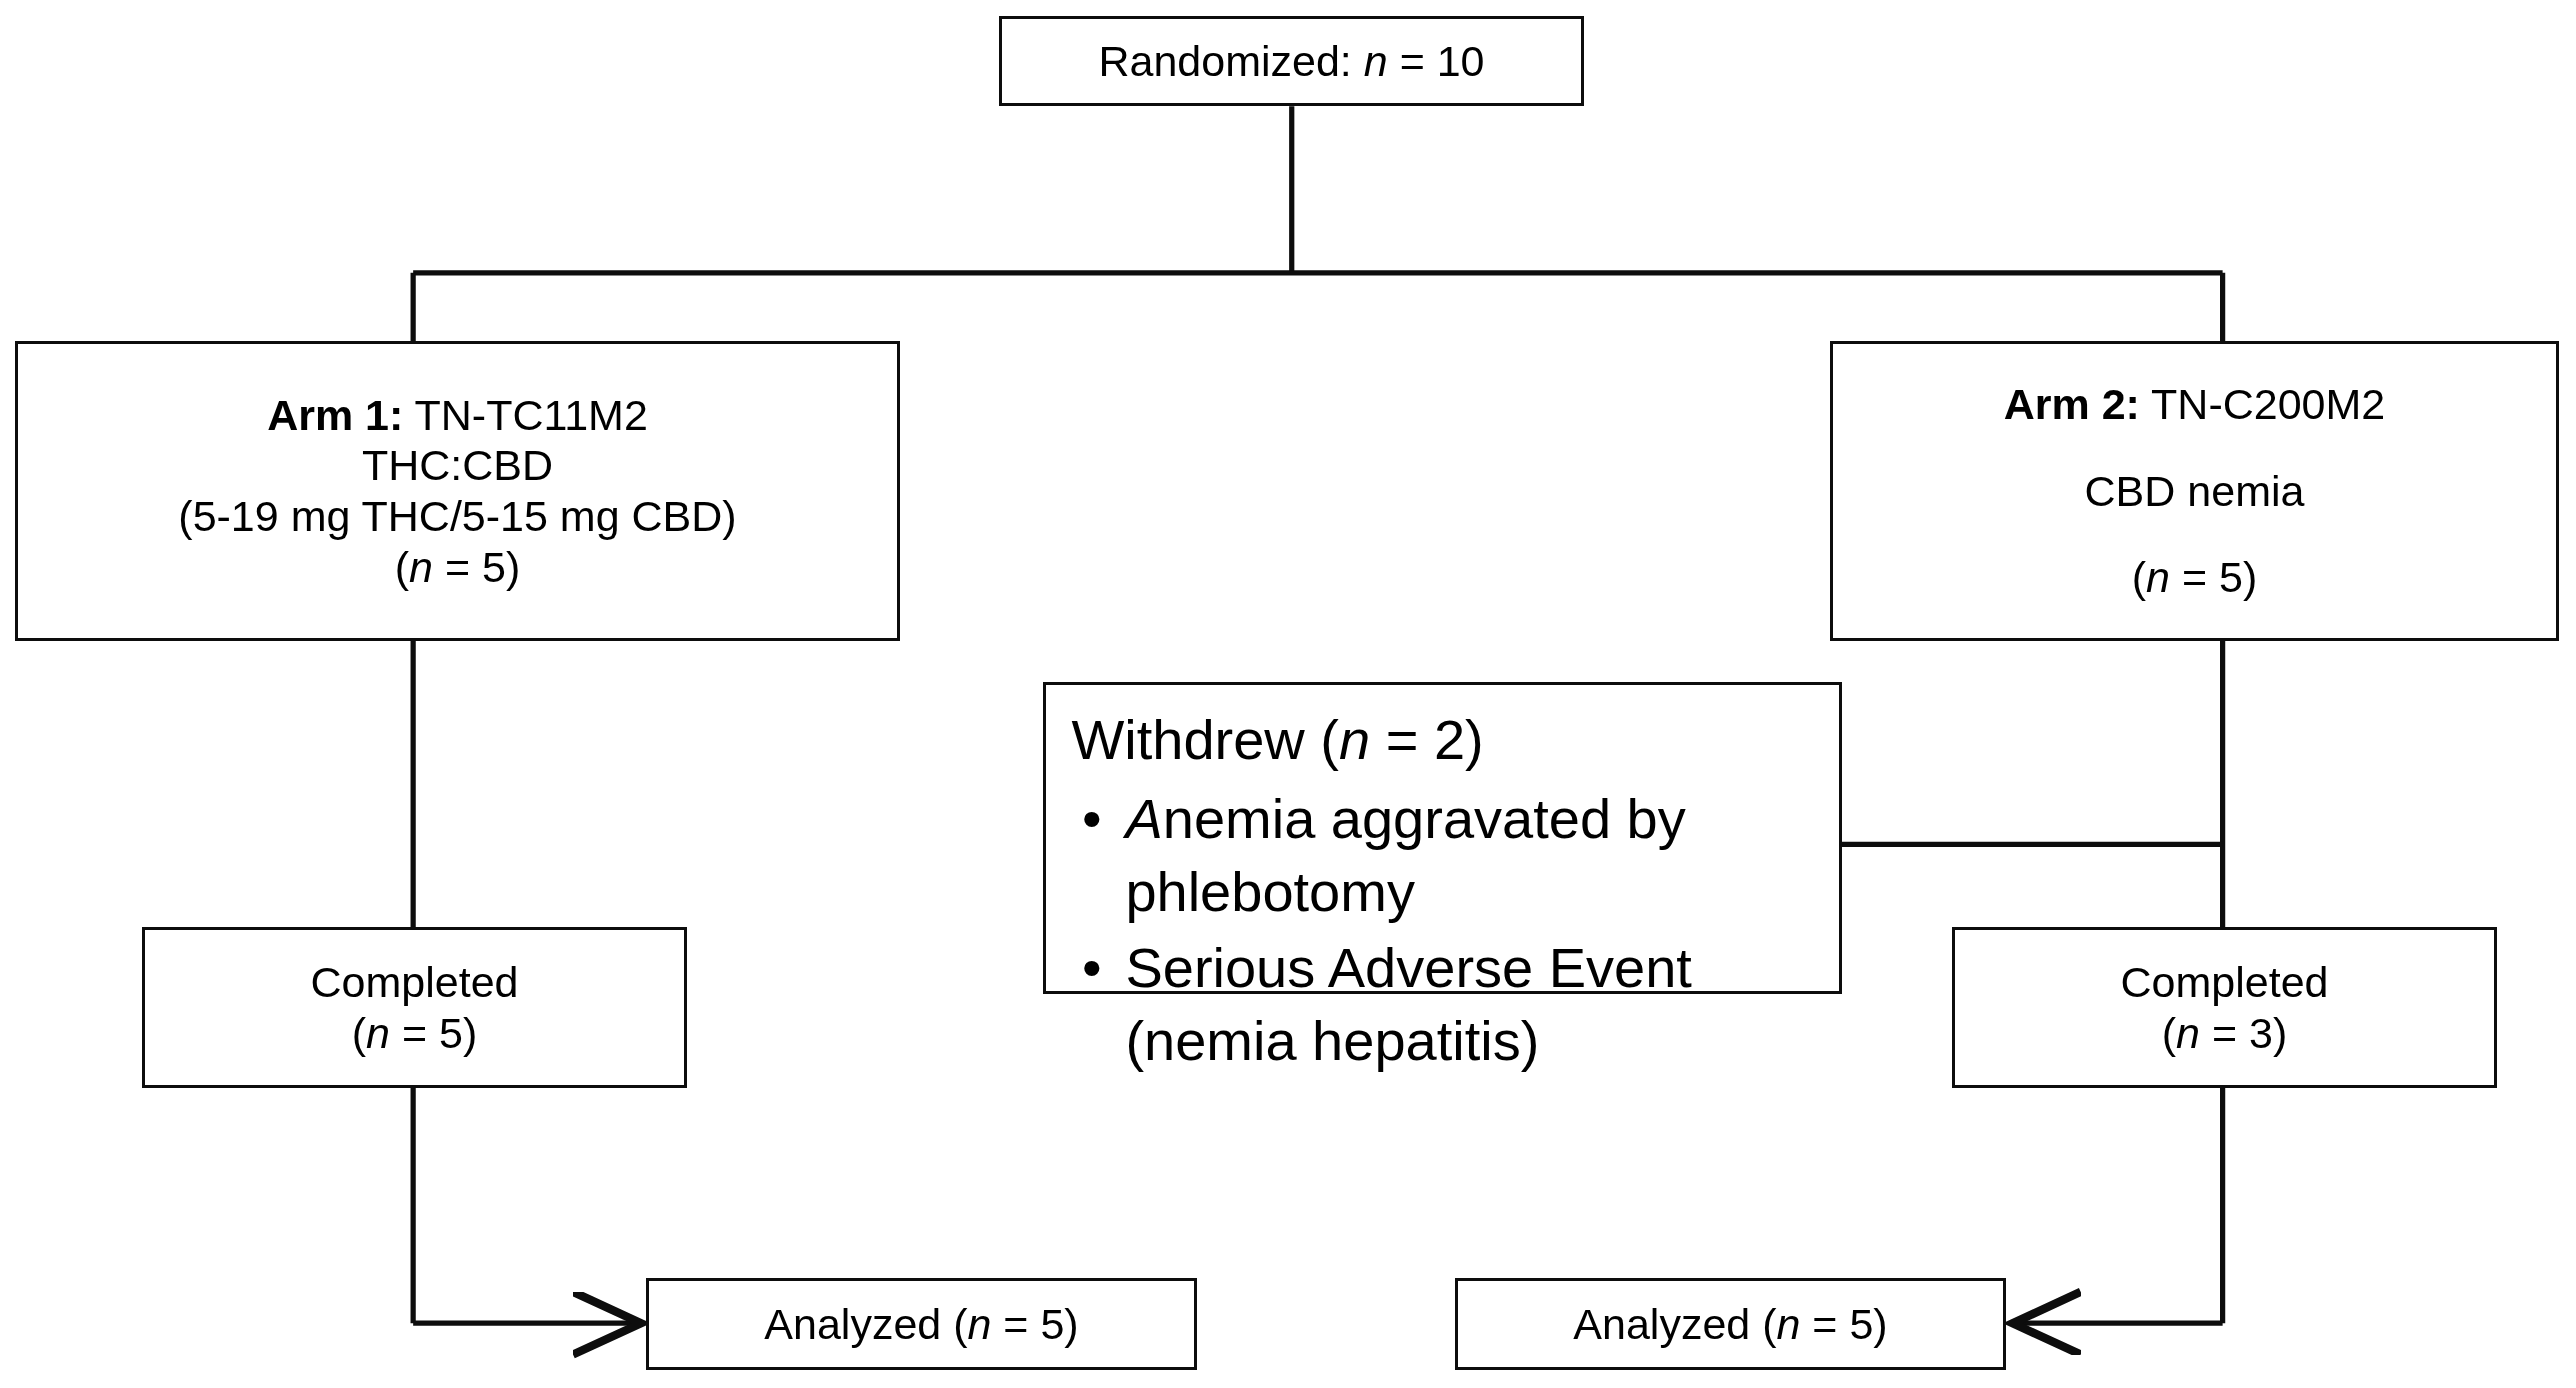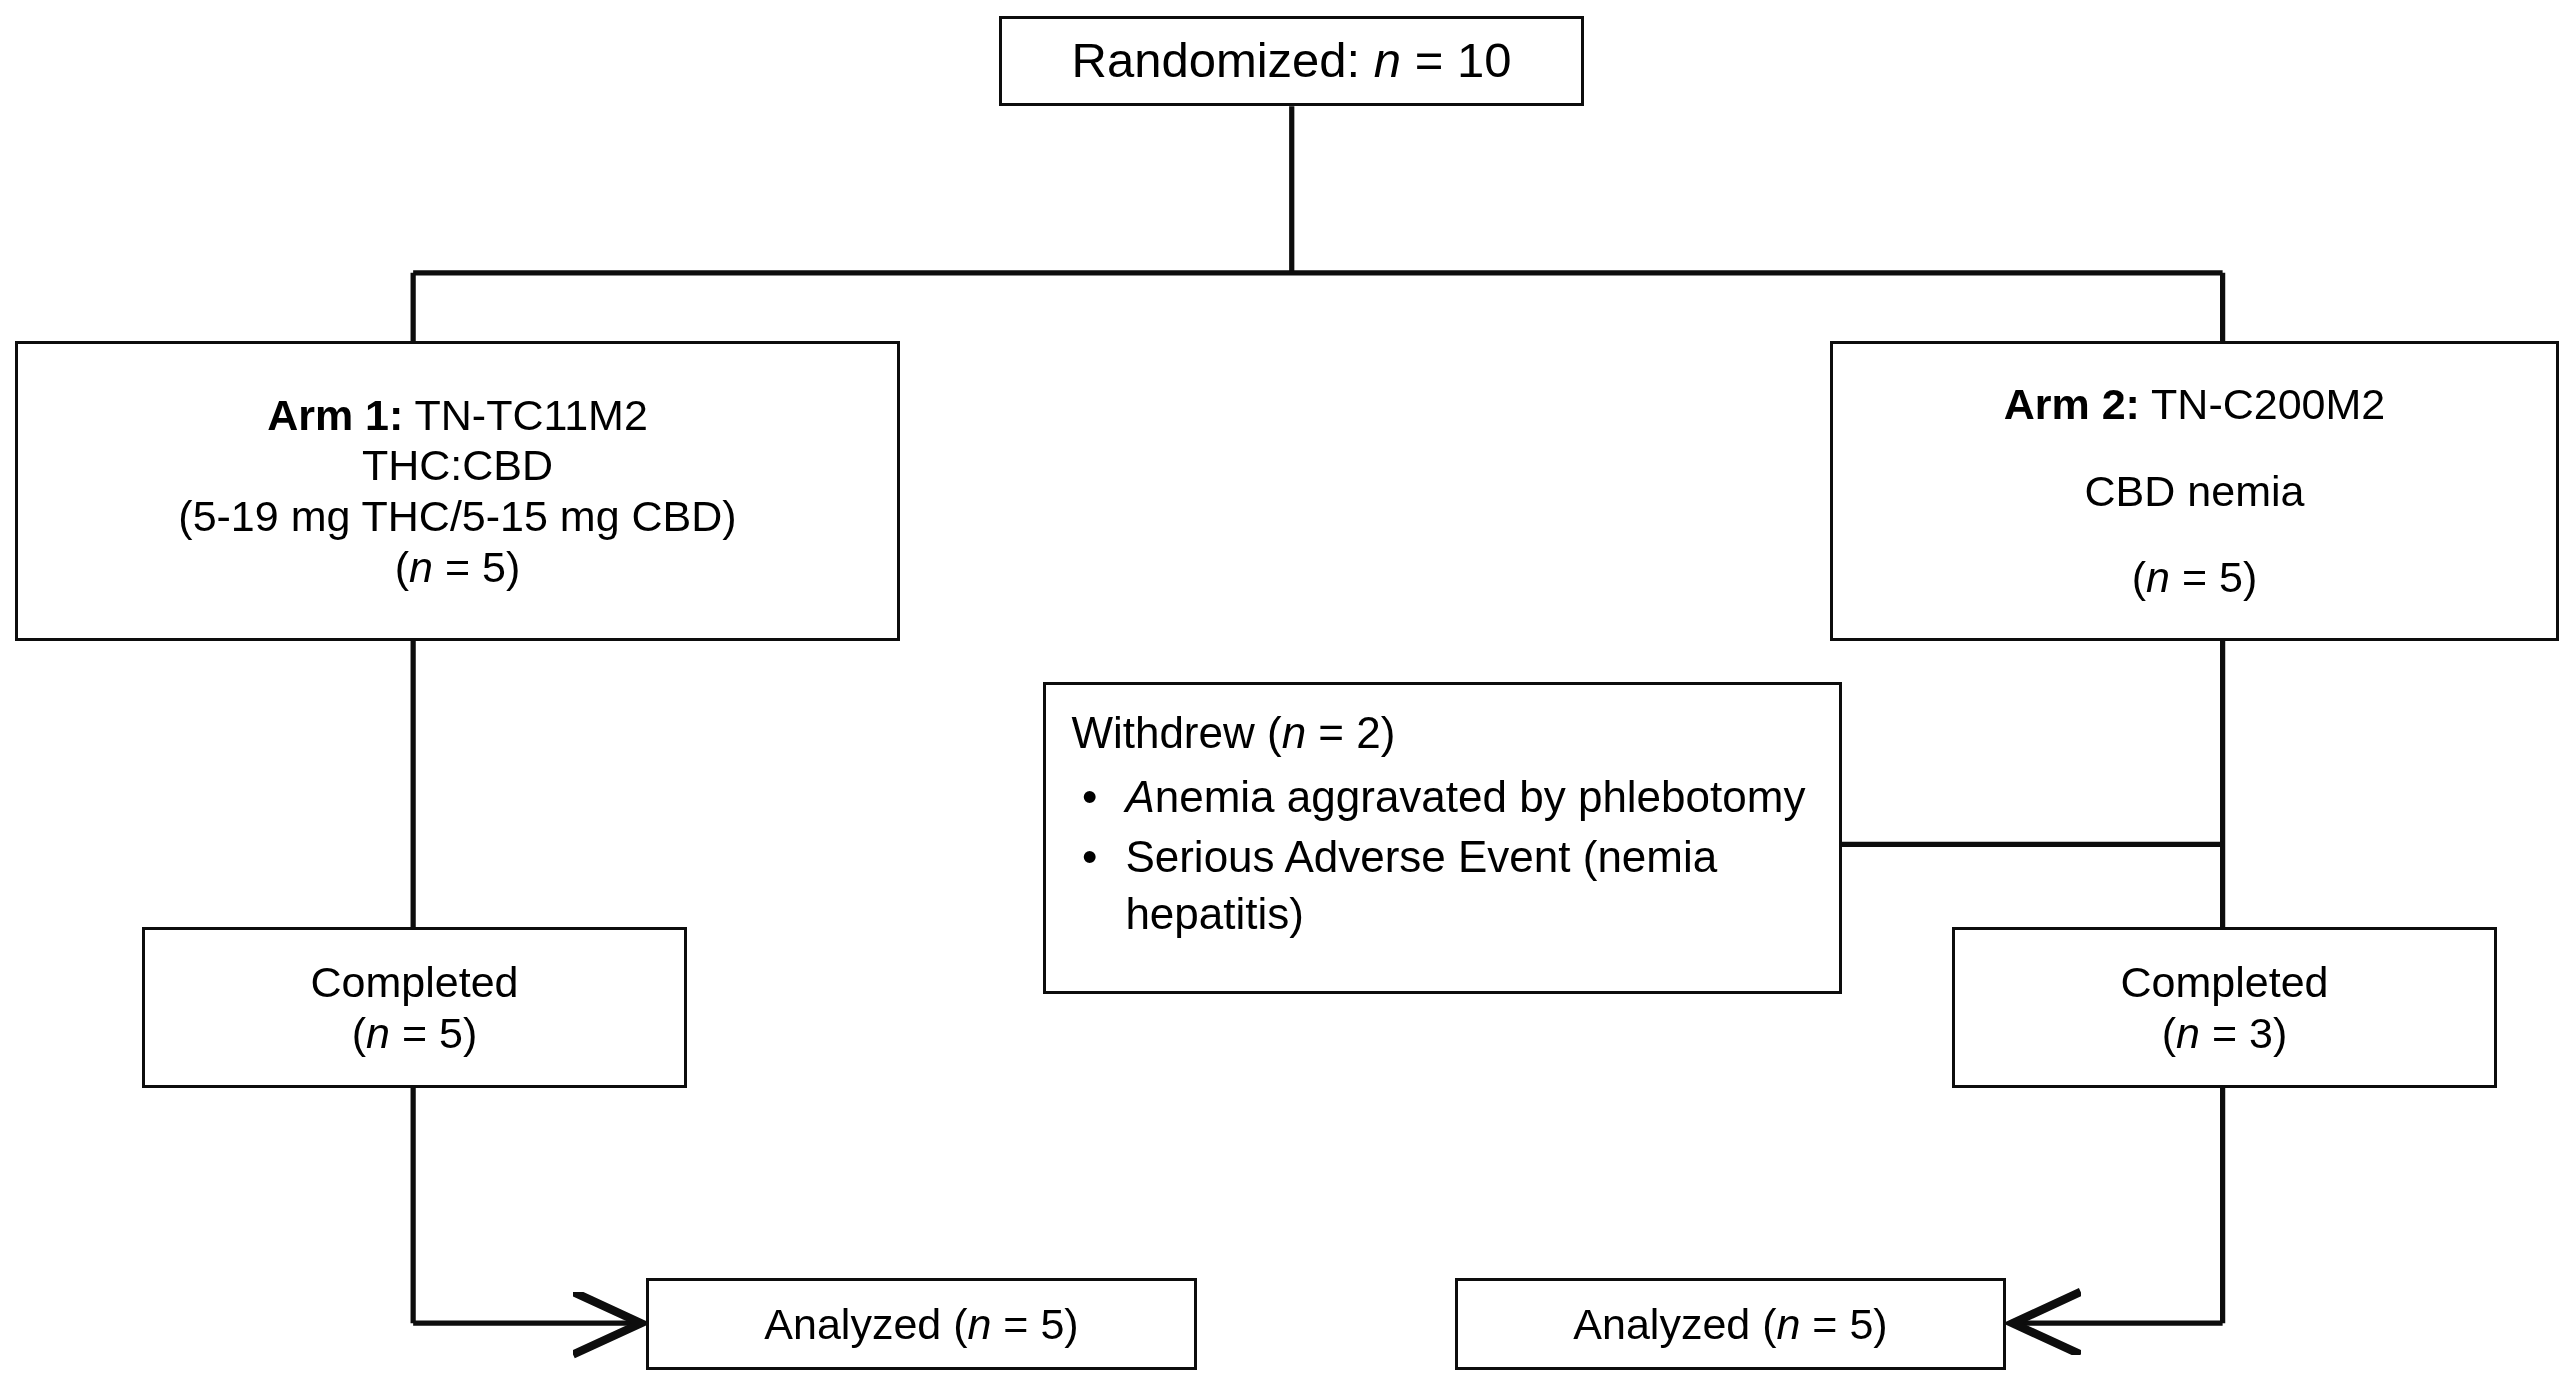--- a/index.html
+++ b/index.html
@@ -36,21 +36,21 @@
     line-height: 1.18;
   }
   .node .line {
     white-space: nowrap;
   }
   .node-randomized {
     left: 999px;
     top: 16.4px;
     width: 585px;
     height: 90px;
-    font-size: 49px;
+    font-size: 43px;
   }
   .node-arm1 {
     left: 15px;
     top: 341px;
     width: 885px;
     height: 300px;
     font-size: 43px;
   }
   .node-arm2 {
     left: 1830px;
@@ -58,21 +58,21 @@
     width: 729px;
     height: 300px;
     font-size: 43px;
     gap: 36px;
   }
   .node-withdrew {
     left: 1043px;
     top: 682px;
     width: 799px;
     height: 312px;
-    font-size: 44px;
+    font-size: 56px;
     align-items: flex-start;
     justify-content: flex-start;
     padding: 19.4px 0 0 25.4px;
     line-height: 1.3;
   }
   .node-completed-left {
     left: 142px;
     top: 927px;
     width: 545px;
     height: 161px;

